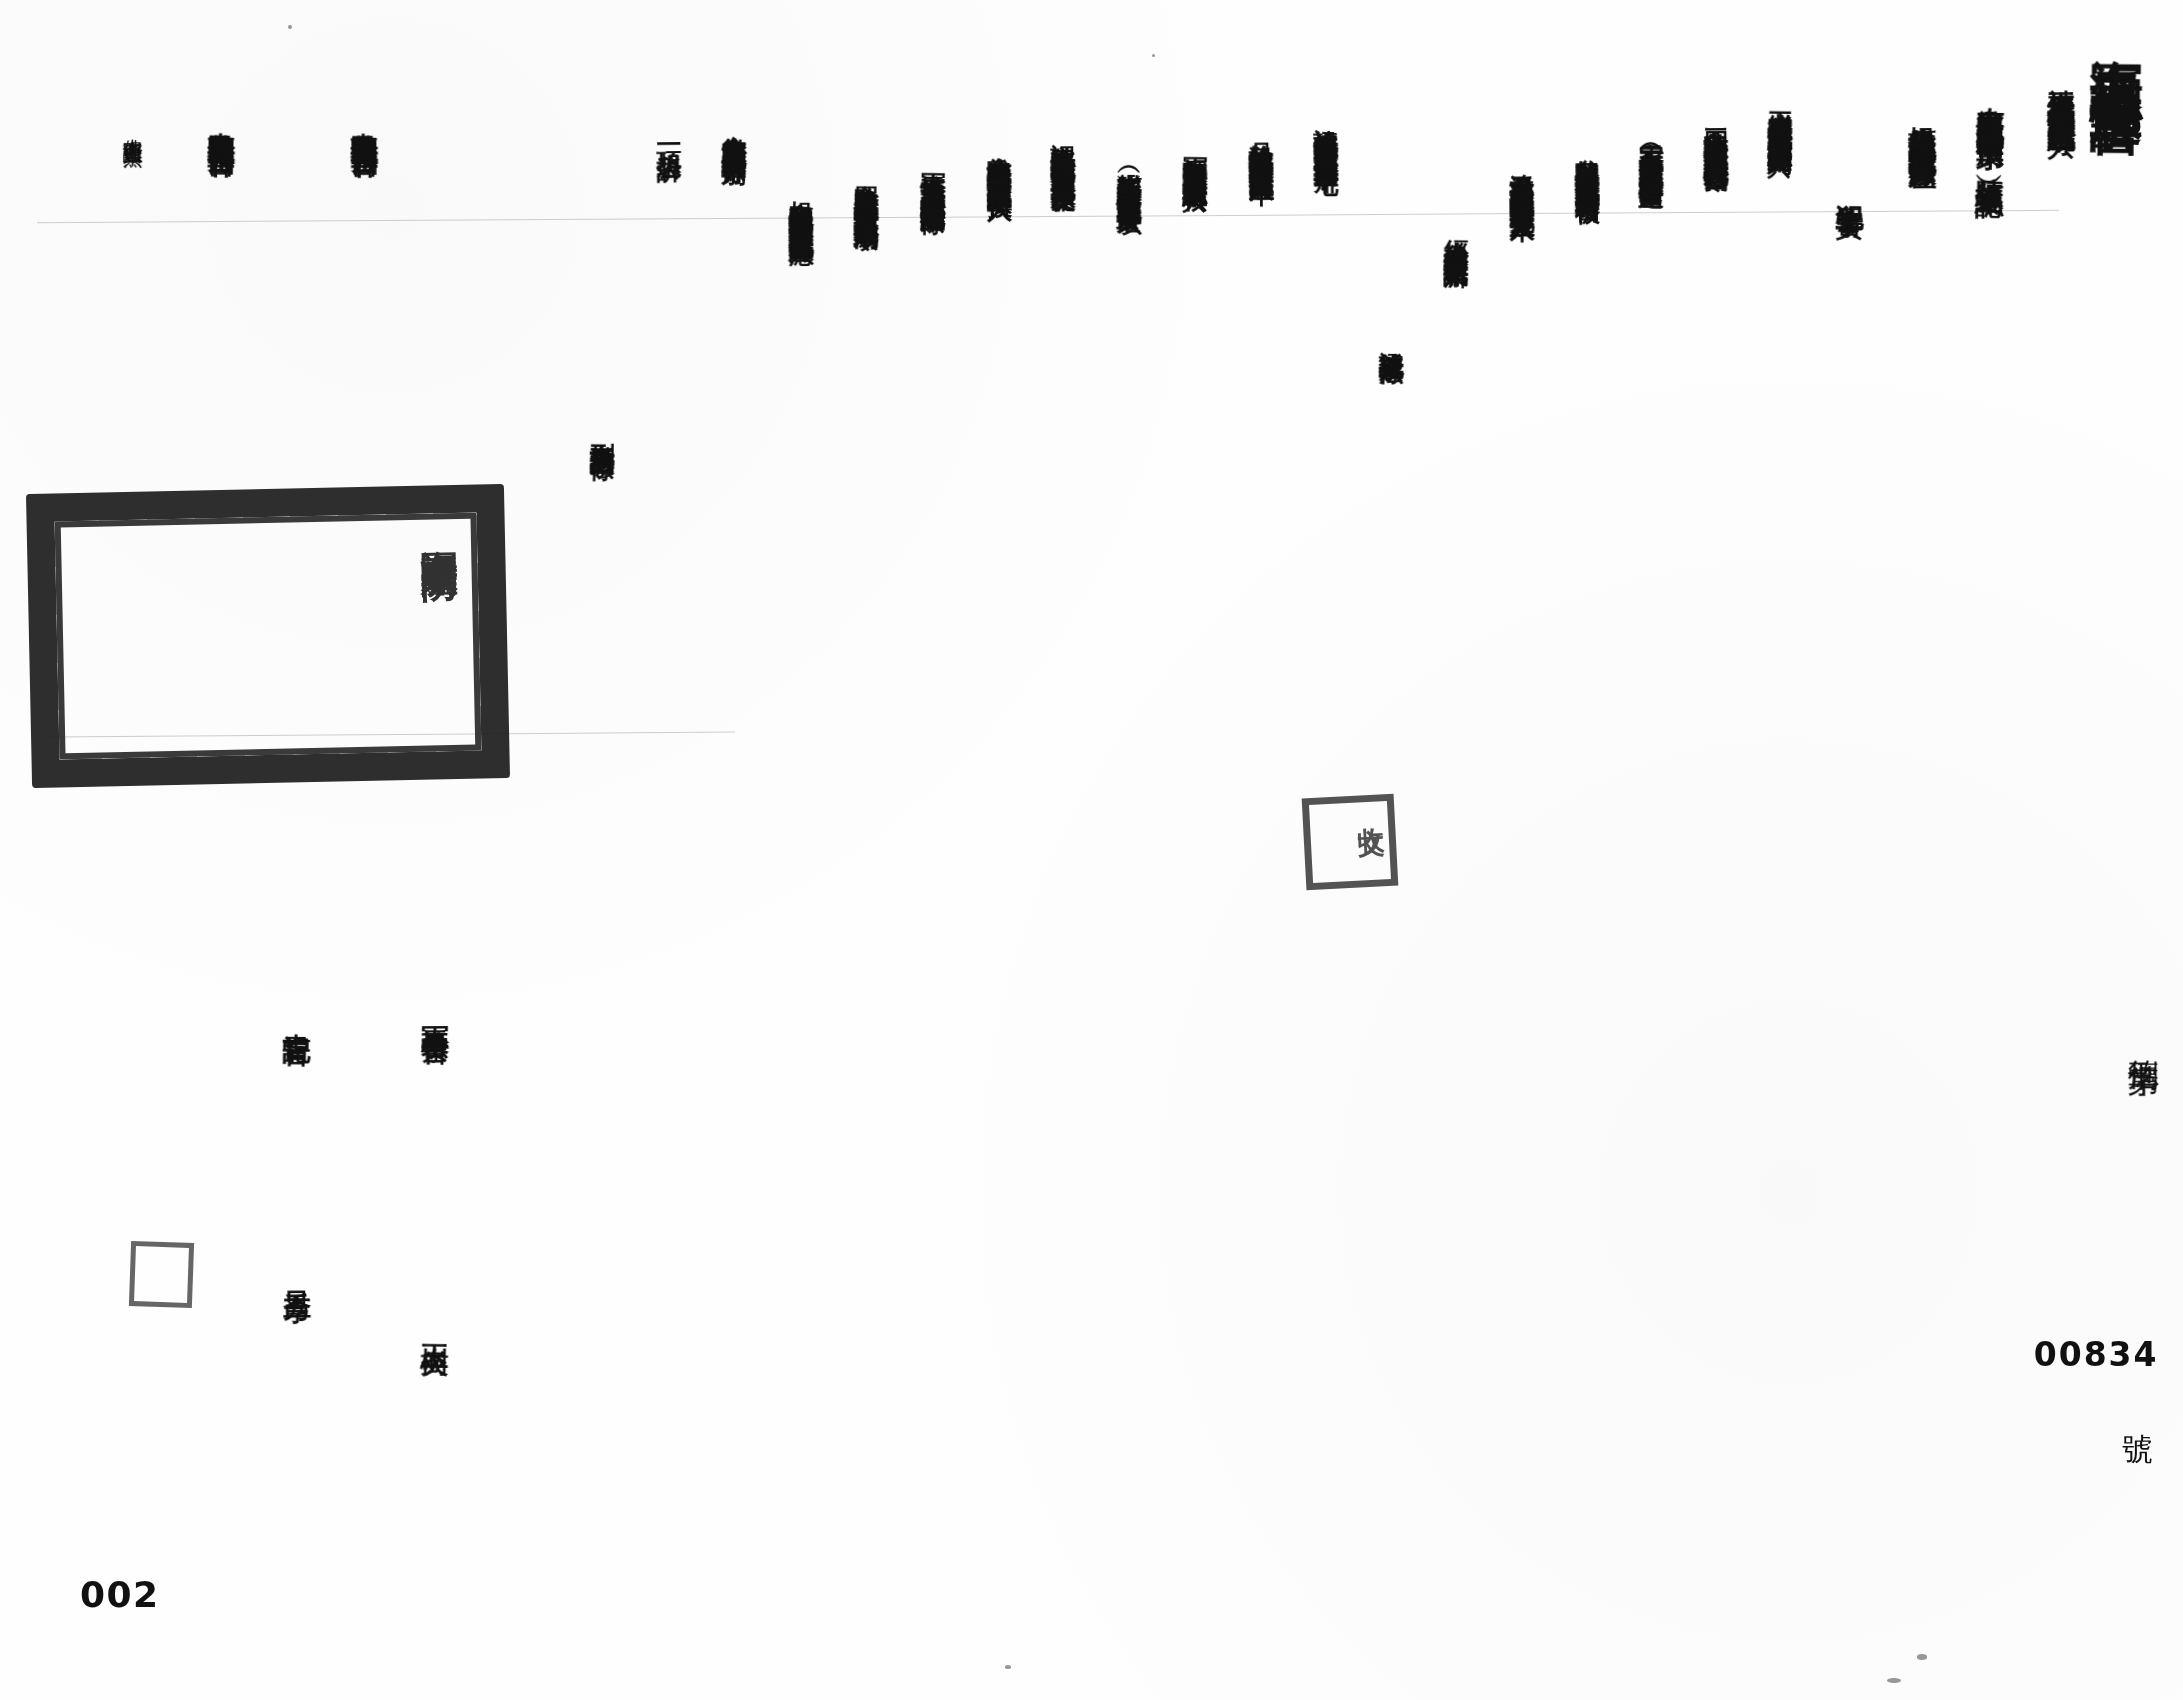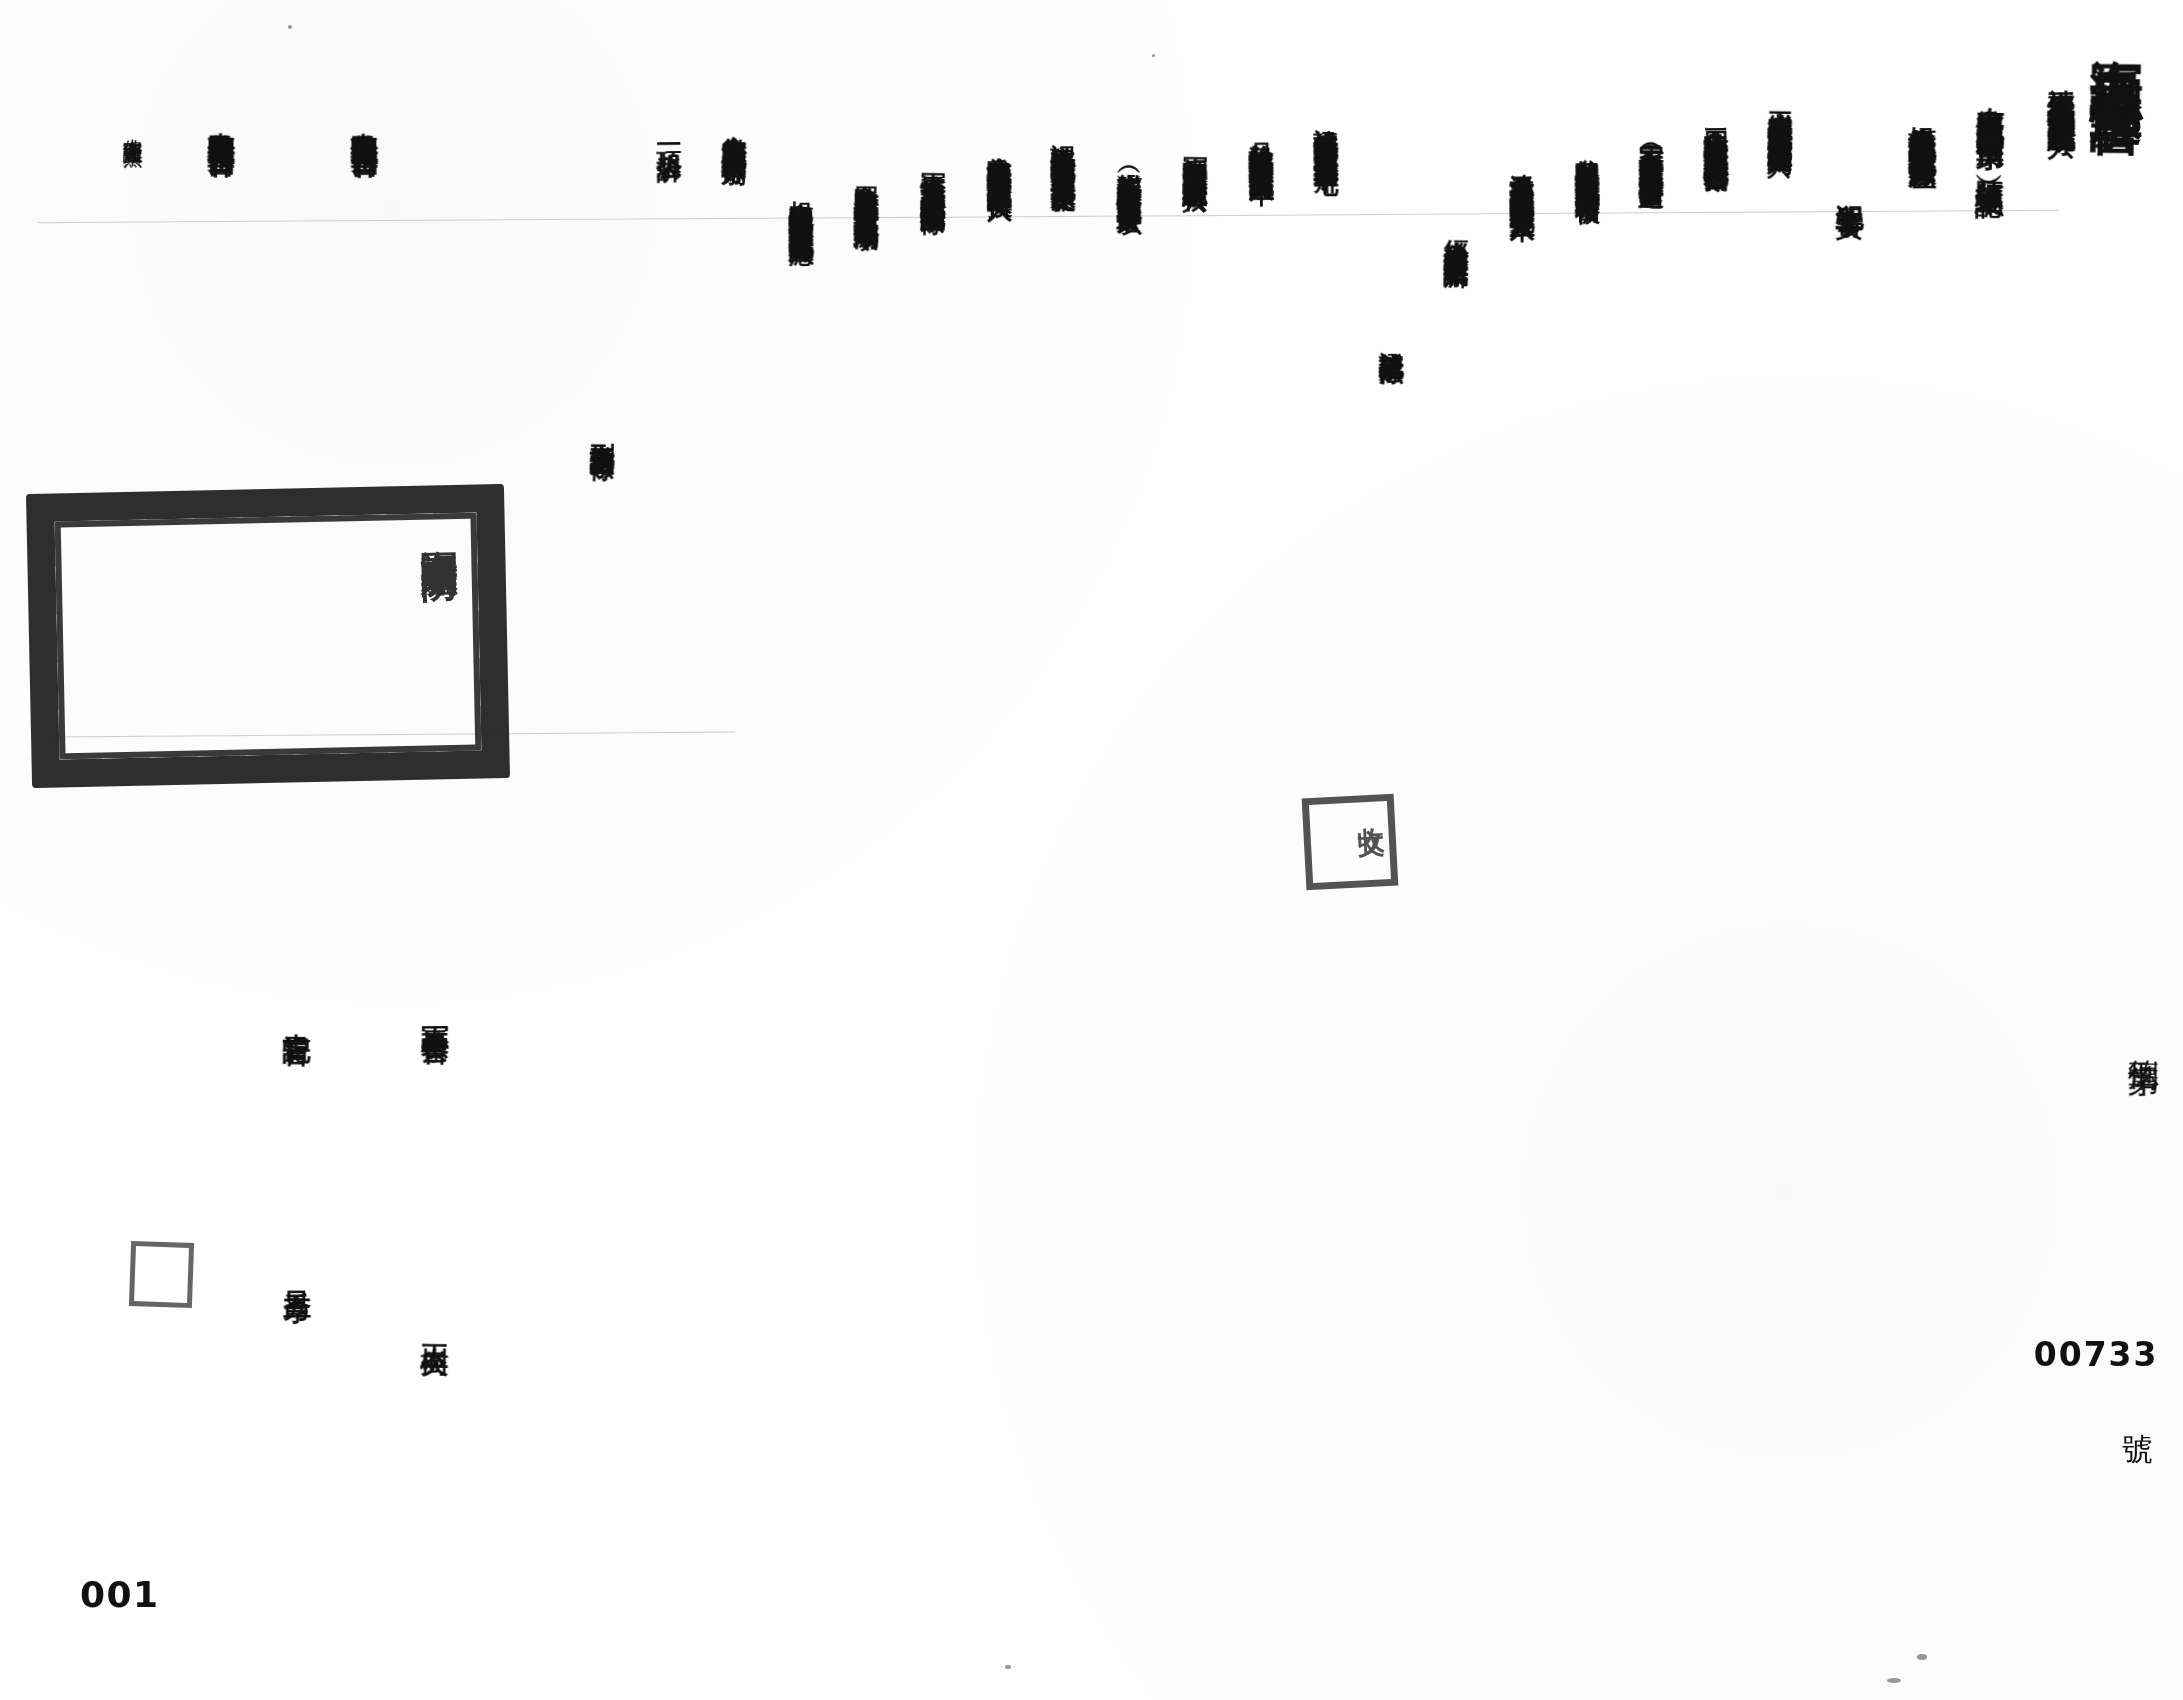--- a/index.html
+++ b/index.html
@@ -181,21 +181,21 @@
 
 <div id="scan">
 
   <div class="foldline" style="left:37px; top:216px; width:2022px; transform:rotate(-0.35deg);"></div>
   <div class="foldline" style="left:49px; top:734px; width:686px; transform:rotate(-0.4deg);"></div>
 
   <div class="vcol title hand sk1" style="right:37px; top:18.4px; height:453px;">海軍總司令部起訴書</div>
 
   <div class="vcol sub hand-l sk2" style="right:23px; top:1035px; height:368px;">德刑字第</div>
 
-  <div id="archive-no">00733</div>
+  <div id="archive-no">00834</div>
 
   <div class="vcol sub hand-l" style="right:29px; top:1409px; height:67px;">號</div>
 
   <div class="vcol body hand sk2" style="right:108px; top:67px; height:1299px;">被告王繼祖男年廿五歲山東黃縣海軍大虎軍艦帆纜一等兵</div>
 
   <div class="vcol body hand sk3" style="right:178px; top:86px; height:1299px;">右被告因叛亂投人權案（民國四十四年度偵字第4號）經偵查終結認</div>
 
   <div class="vcol body hand sk2" style="right:247px; top:103px; height:1299px;">應提起公訴茲將犯罪事實及證據并所犯法條分叙如左</div>
 
   <div class="vcol body hand sk1" style="right:319px; top:184px; height:429px;">犯罪事實</div>
@@ -260,21 +260,21 @@
       <div class="seal-col">海軍大東軍艦關防</div>
     </div>
   </div>
 
   <div id="small-stamp">
     <div class="glyph">收文</div>
   </div>
 
   <div id="sig-seal"></div>
 
-  <div id="page-num">001</div>
+  <div id="page-num">002</div>
 
   <div class="speck" style="left:288px;top:24.5px;width:4.3px;height:4.3px;"></div>
   <div class="speck" style="left:1005px;top:1665px;width:5.5px;height:3.7px;"></div>
   <div class="speck" style="left:1917px;top:1654px;width:9.8px;height:5.5px;"></div>
   <div class="speck" style="left:1887px;top:1678px;width:13.5px;height:4.9px;"></div>
   <div class="speck" style="left:1152px;top:54px;width:3.1px;height:3.1px;"></div>
 </div>
 
 
 </body></html>

